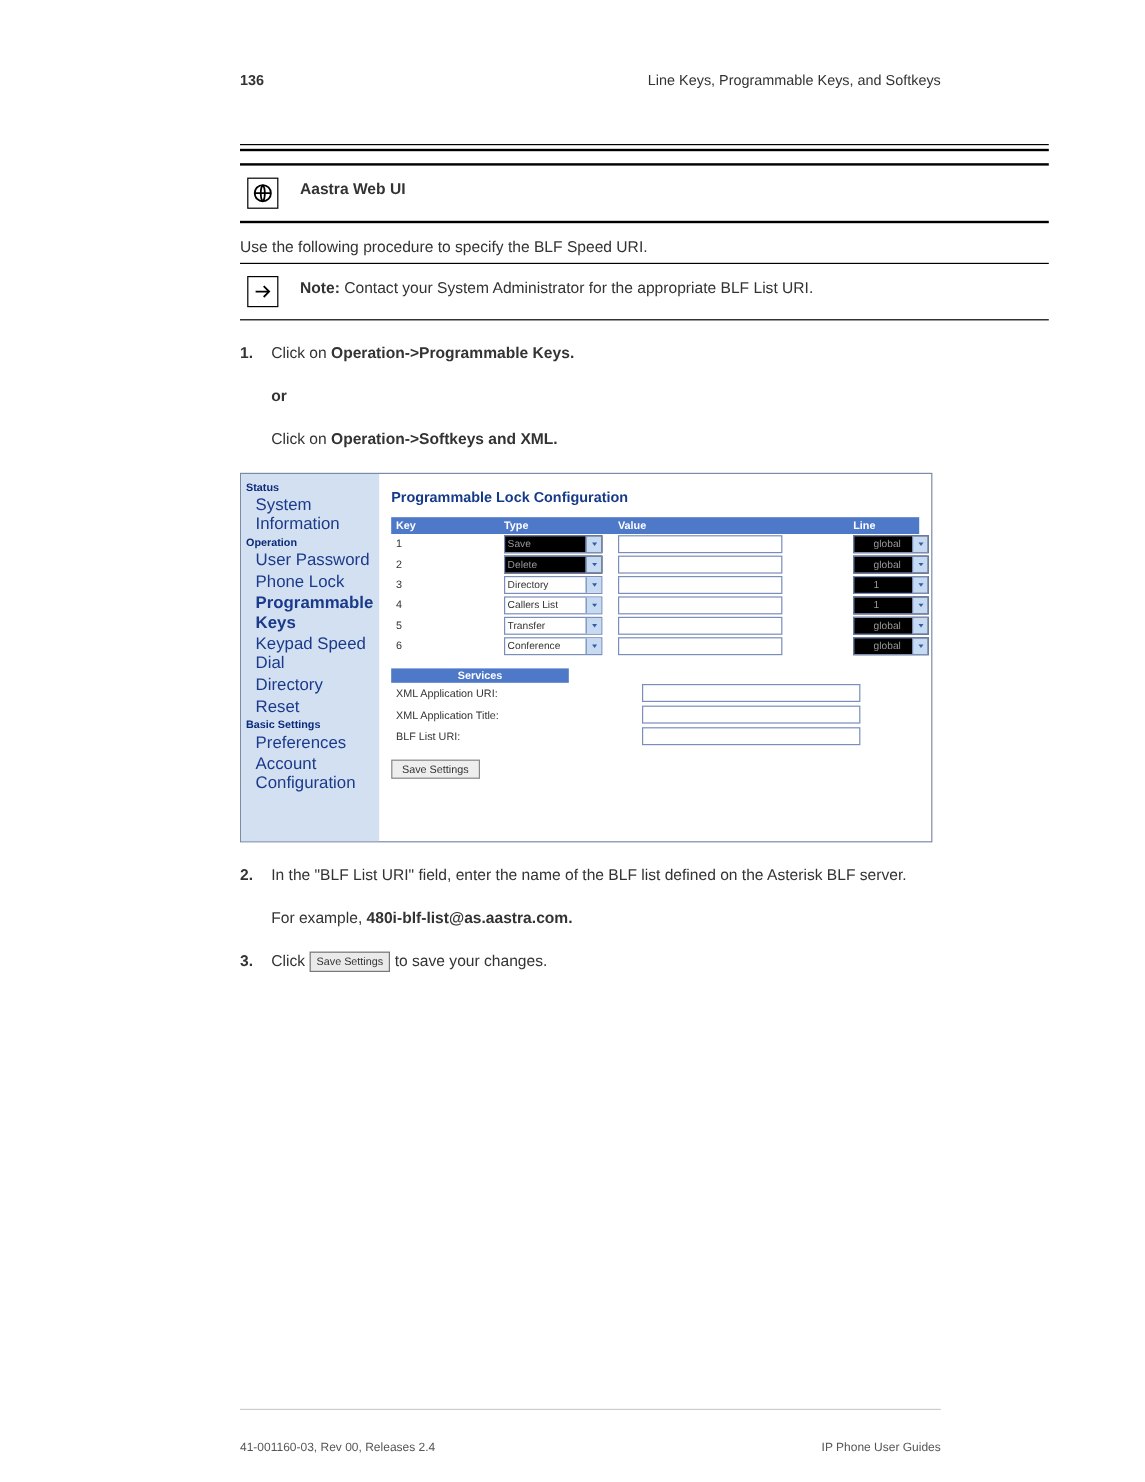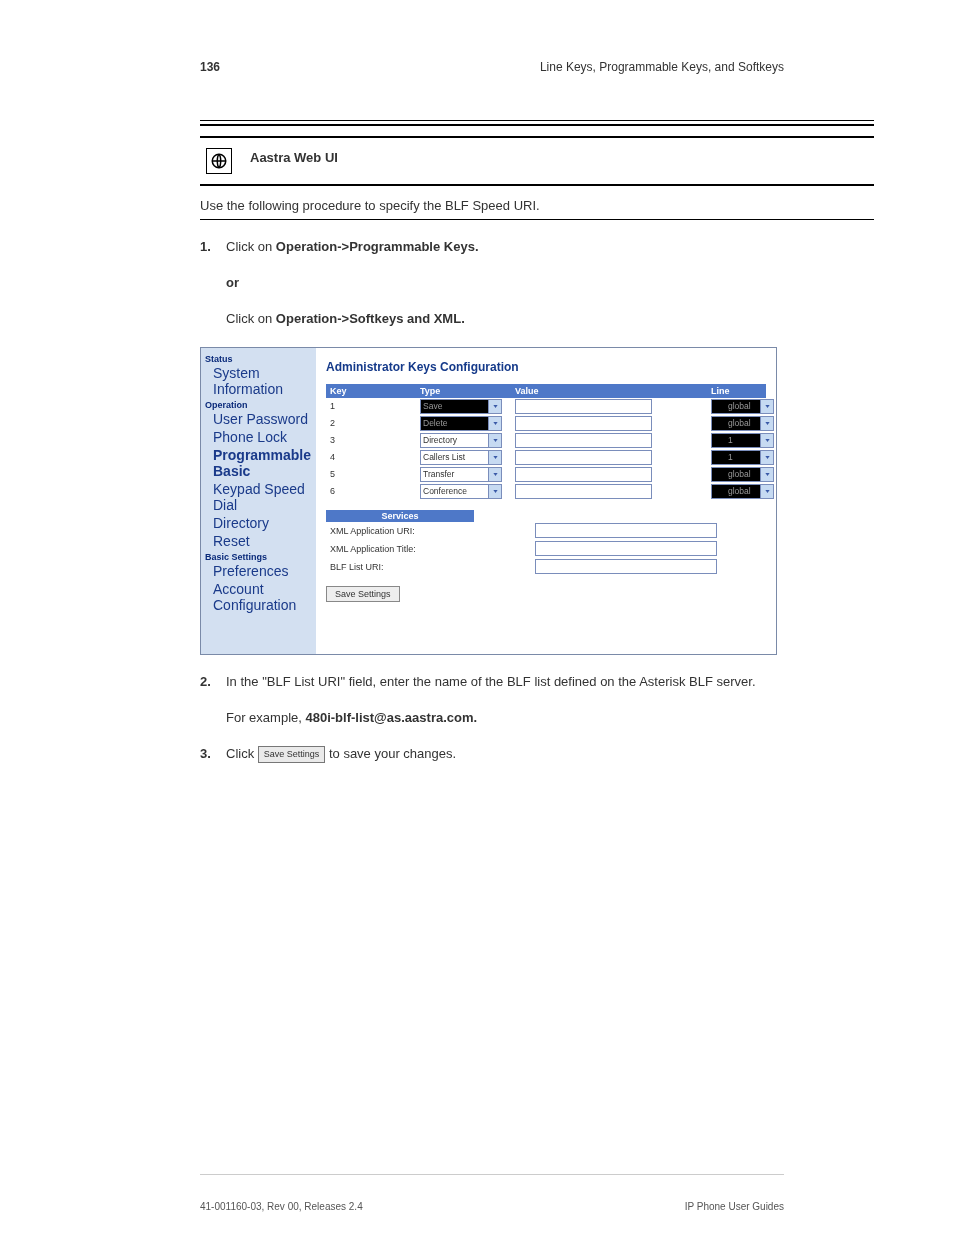--- a/index.html
+++ b/index.html
@@ -126,20 +126,31 @@
           <circle cx="12" cy="12" r="9"></circle>
           <path d="M3 12h18M12 3c3 3 3 15 0 18M12 3c-3 3-3 15 0 18"></path>
         </svg>
       </div>
       <div class="icon-text" style="font-weight:bold;">Aastra Web UI</div>
     </div>
     <div style="border-top:1px solid #000; margin-top:-8px; margin-bottom:12px;"></div>
     <div style="font-size:13px; margin-bottom:6px;">Use the following procedure to specify the BLF Speed URI.</div>
 
     <div style="border-top:1px solid #000;"></div>
+    <div class="icon-row" style="border-top:none;">
+      <div class="icon-box">
+        <svg viewBox="0 0 24 24" fill="none" stroke="#000" stroke-width="2">
+          <path d="M4 12h14M13 6l6 6-6 6"></path>
+        </svg>
+      </div>
+      <div class="icon-text">
+        <span style="font-weight:bold;">Note:</span>
+        <span>Contact your System Administrator for the appropriate BLF List URI.</span>
+      </div>
+    </div>
 
     <div id="steps-before">
         <div class="step">
           <div class="step-num">1.</div>
           <div class="step-body">Click on <span class="bold">Operation-&gt;Programmable Keys.</span></div>
         </div>
         <div class="step">
           <div class="step-num" style="width:auto; margin-left:26px;">or</div>
         </div>
         <div class="step">
@@ -148,30 +159,30 @@
         </div>
       </div>
 
     <div class="app-shot">
       <div class="app-nav">
         <div class="nav-head">Status</div>
         <div class="nav-item">System Information</div>
         <div class="nav-head">Operation</div>
         <div class="nav-item">User Password</div>
         <div class="nav-item">Phone Lock</div>
-        <div class="nav-item active">Programmable Basic</div>
+        <div class="nav-item active">Programmable Keys</div>
         <div class="nav-item">Keypad Speed Dial</div>
         <div class="nav-item">Directory</div>
         <div class="nav-item">Reset</div>
         <div class="nav-head">Basic Settings</div>
         <div class="nav-item">Preferences</div>
         <div class="nav-item">Account Configuration</div>
       </div>
       <div class="app-main">
-        <h3>Administrator Keys Configuration</h3>
+        <h3>Programmable Lock Configuration</h3>
         <div class="cfg-header-row">
           <div class="col-key">Key</div>
           <div class="col-type">Type</div>
           <div class="col-value">Value</div>
           <div class="col-line">Line</div>
         </div>
         <div id="cfg-rows">
             <div class="cfg-row">
               <div class="col-key">1</div>
               <div class="col-type">

